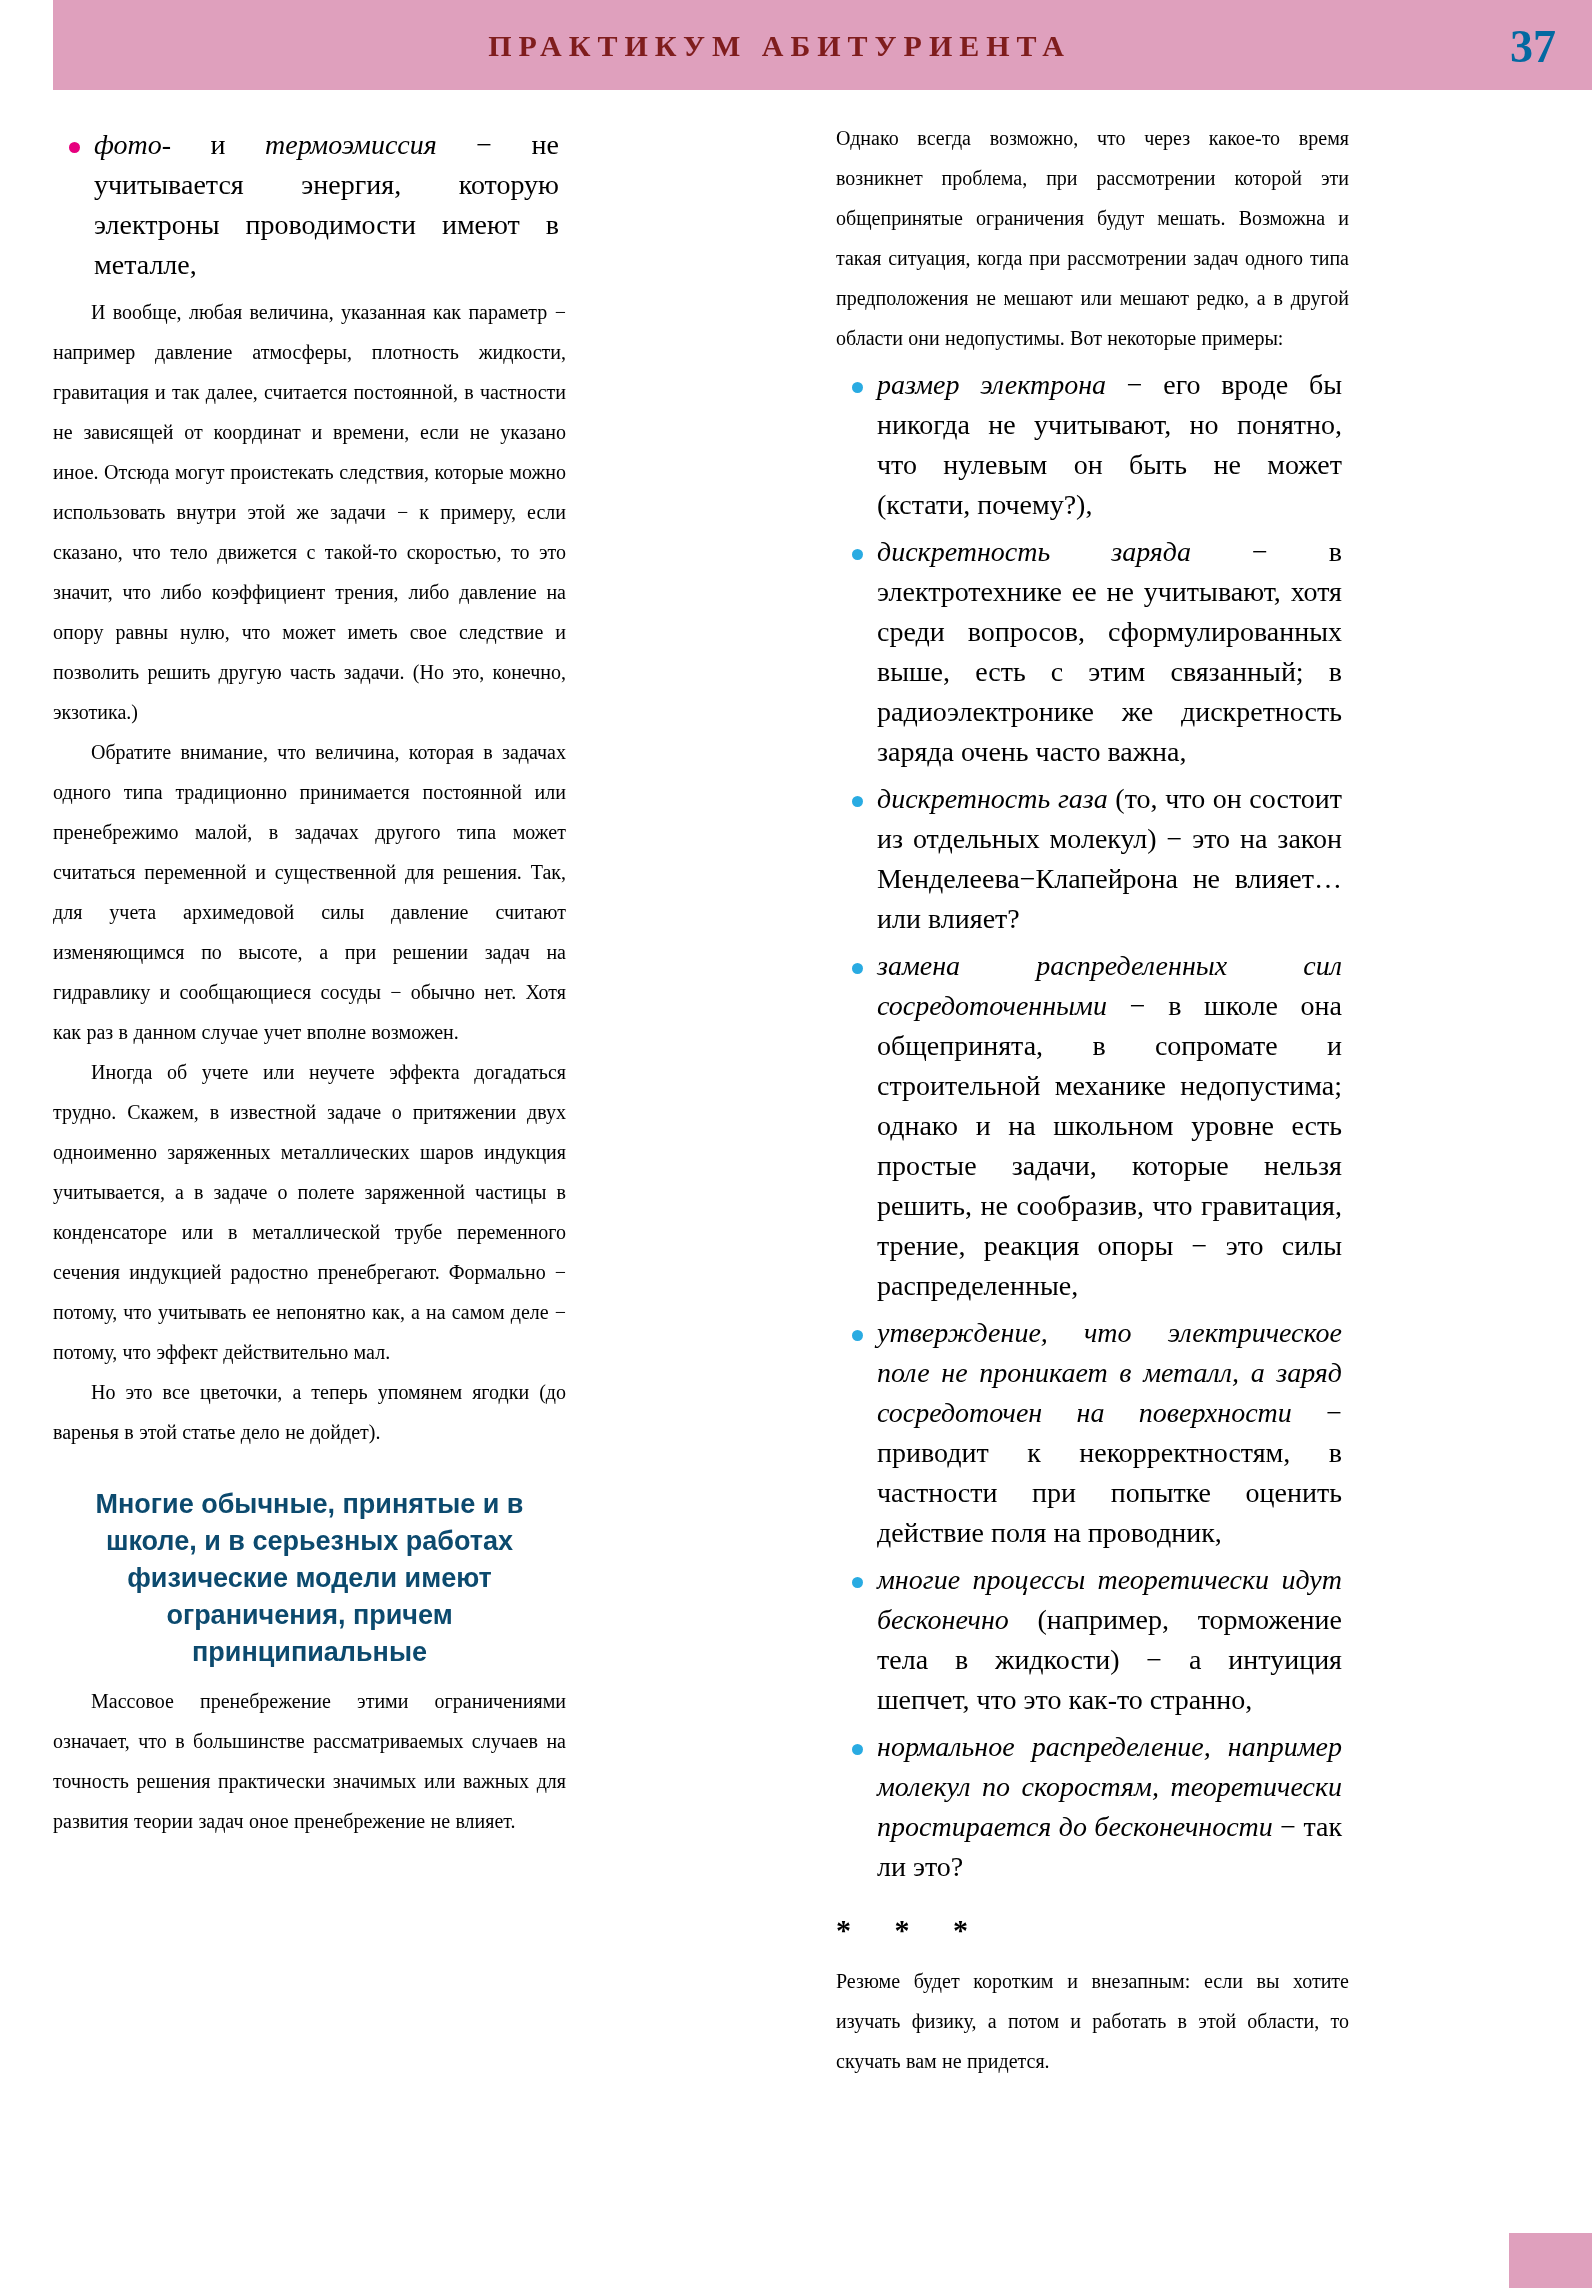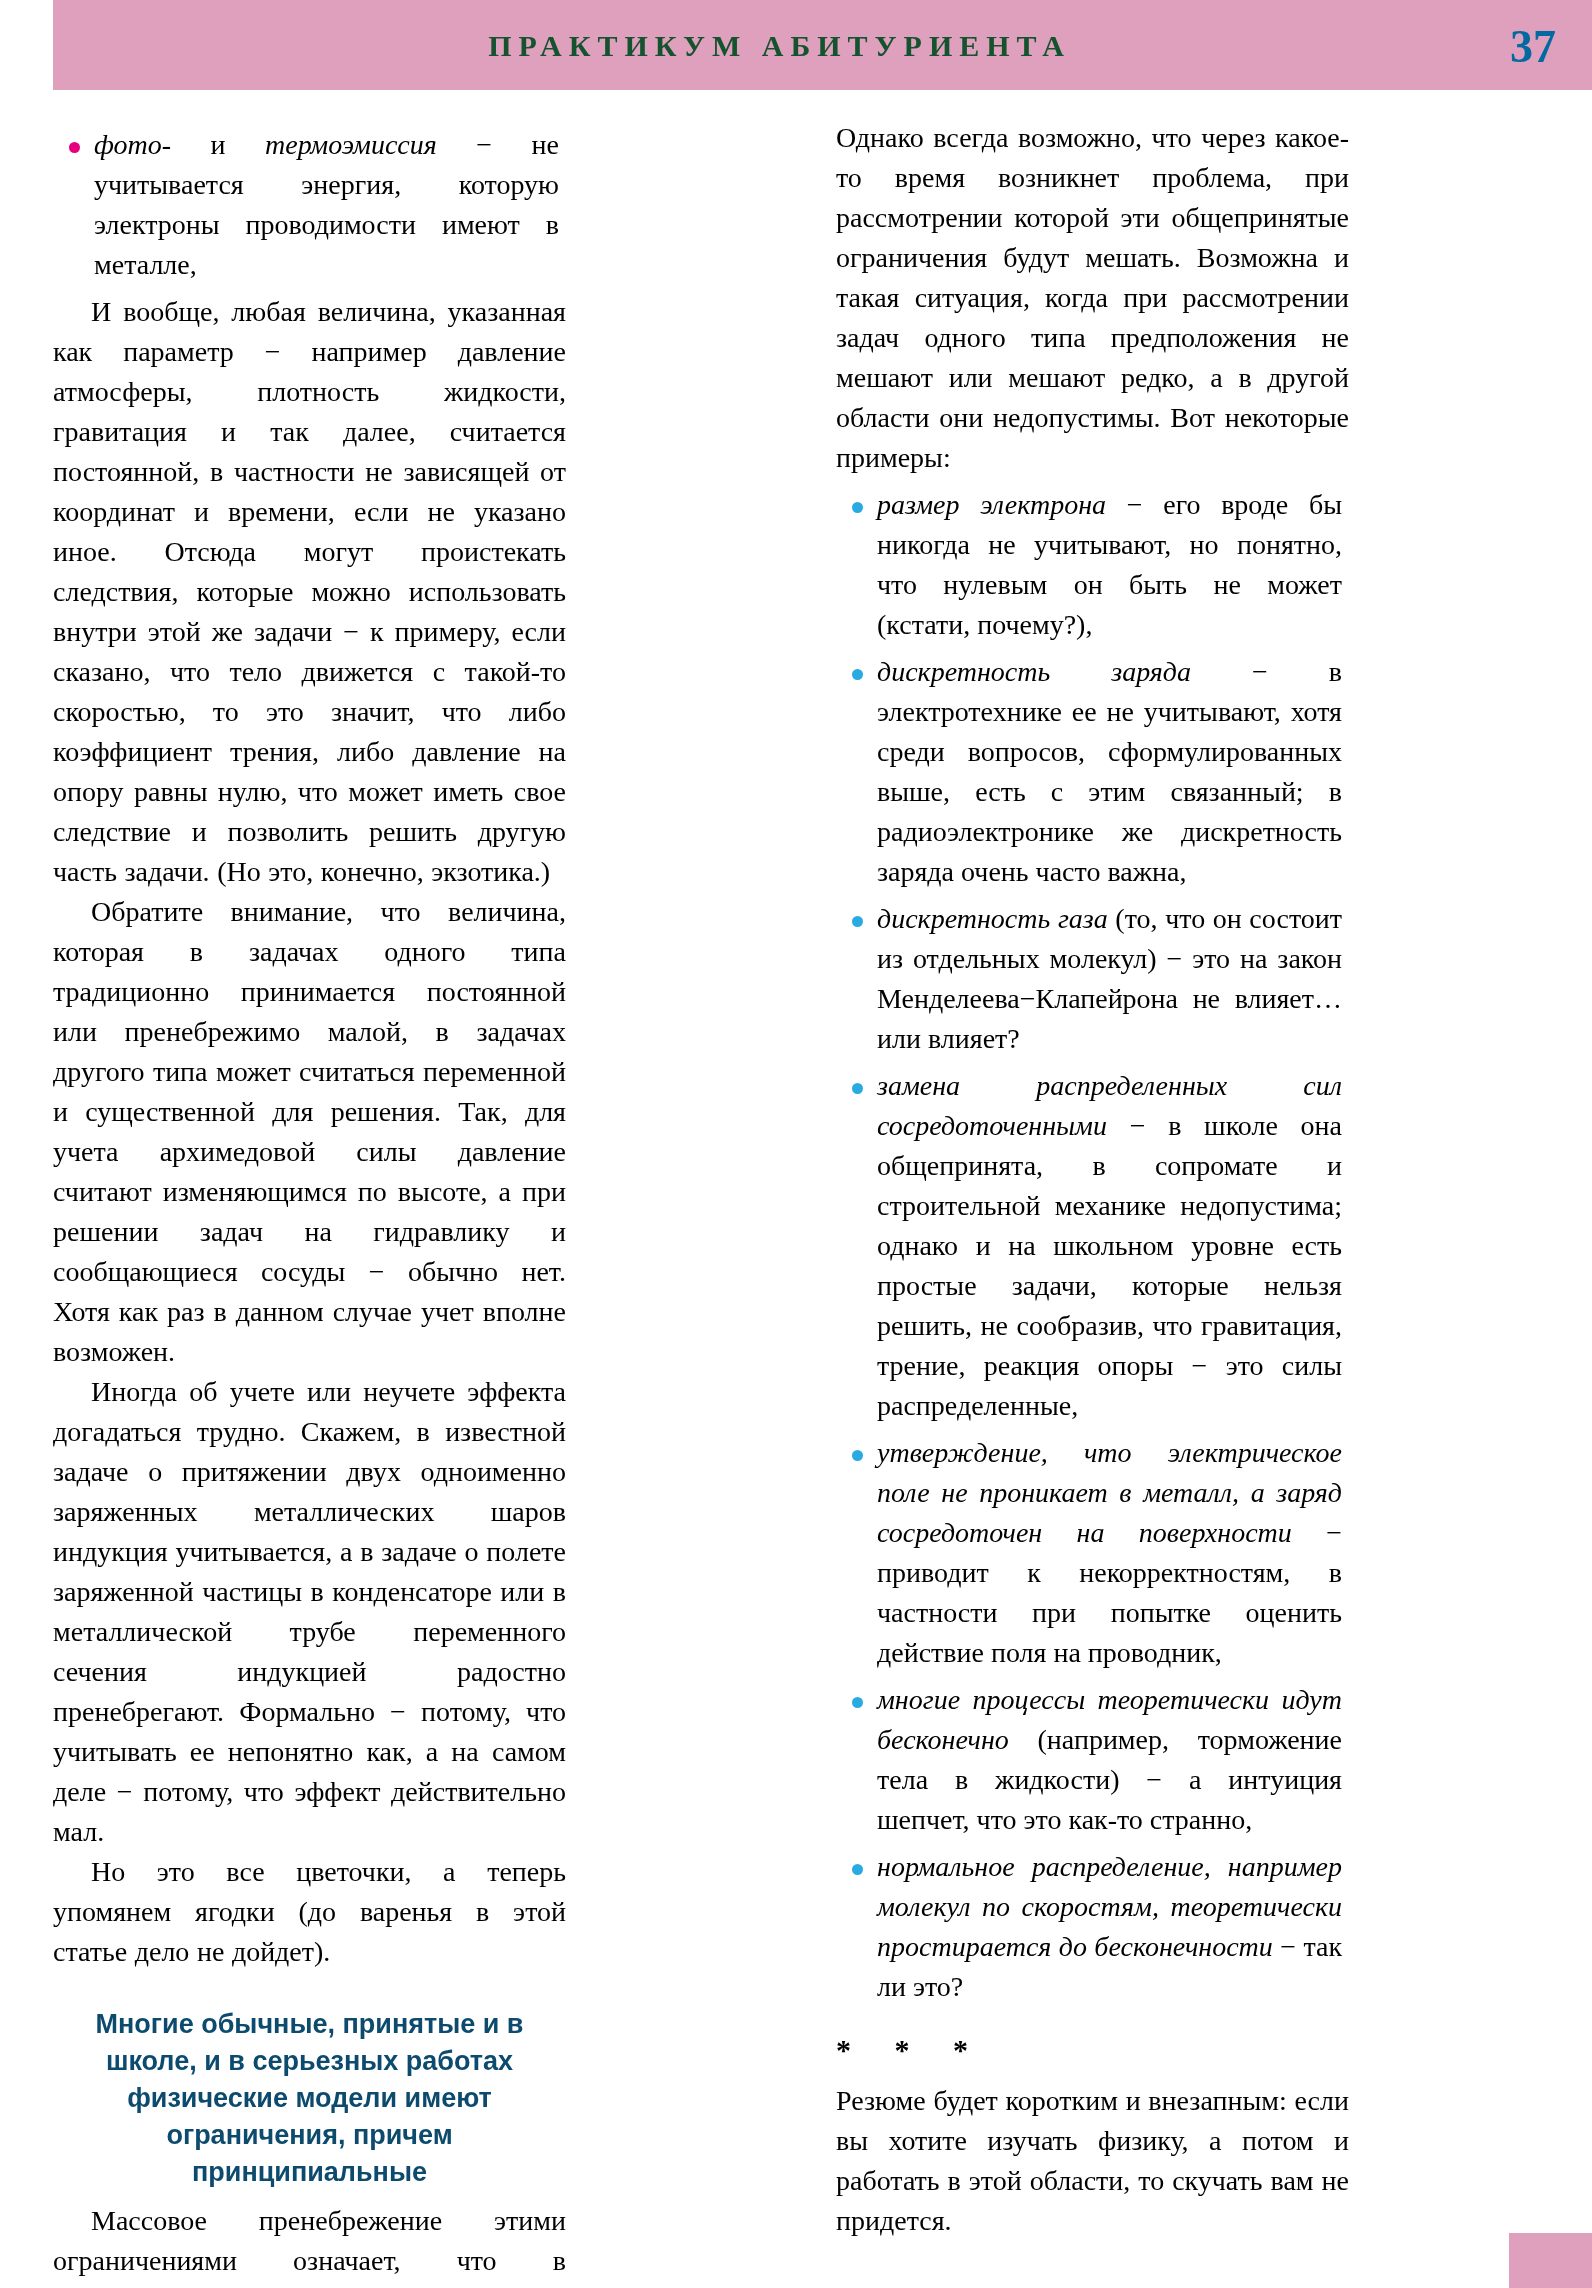--- a/index.html
+++ b/index.html
@@ -30,21 +30,21 @@
     left: 53px;
     top: 0;
     width: 1453px;
     height: 90px;
     line-height: 92px;
     text-align: center;
     font-family: "Liberation Serif", "DejaVu Serif", serif;
     font-weight: 700;
     font-size: 30px;
     letter-spacing: 7px;
-    color: #14532d;
+    color: #7f1d1d;
     white-space: nowrap;
   }
   .header-pageno {
     position: absolute;
     right: 36px;
     top: 0;
     height: 90px;
     line-height: 94px;
     font-family: "Liberation Serif", "DejaVu Serif", serif;
     font-weight: 700;
@@ -64,21 +64,21 @@
     position: absolute;
     top: 28px;
     width: 513px;
   }
   .col-left  { left: 53px; }
   .col-right { left: 836px; }
 
   
   p.para {
     margin: 0;
-    font-size: 28px;
+    font-size: 20px;
     line-height: 40px;
     text-align: justify;
     text-indent: 38px;
     hyphens: manual;
     word-spacing: 0.02em;
   }
   p.para.noindent { text-indent: 0; }
 
   ul.blist {
     margin: 0;

